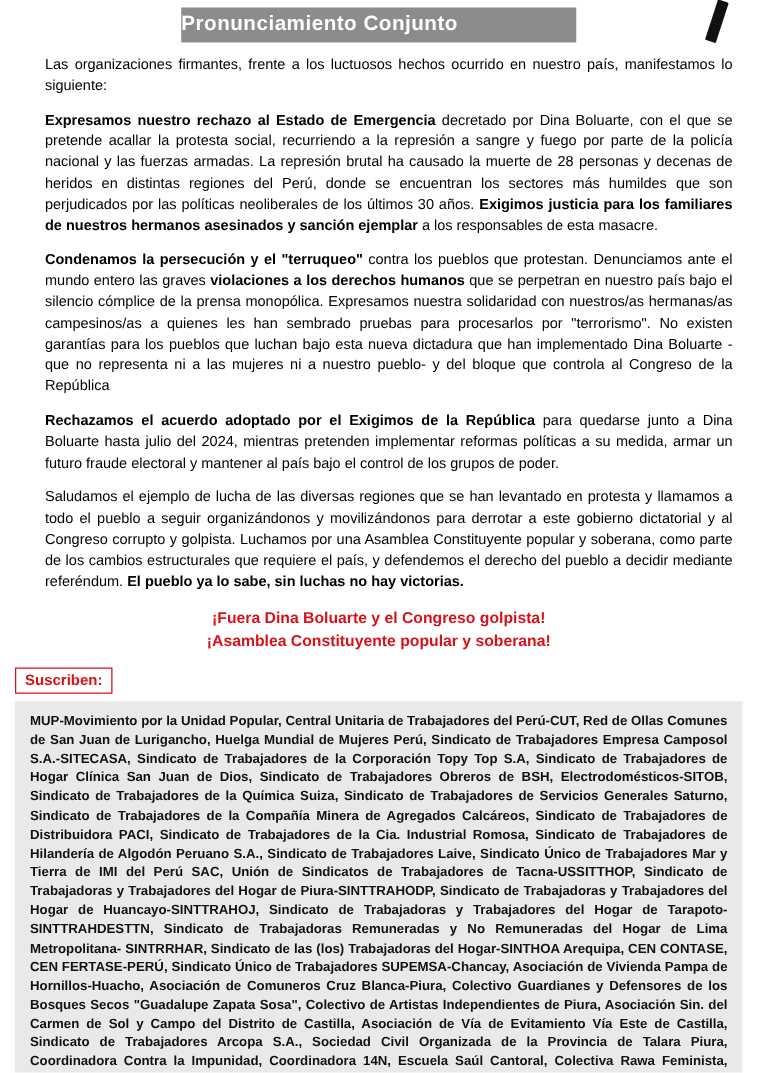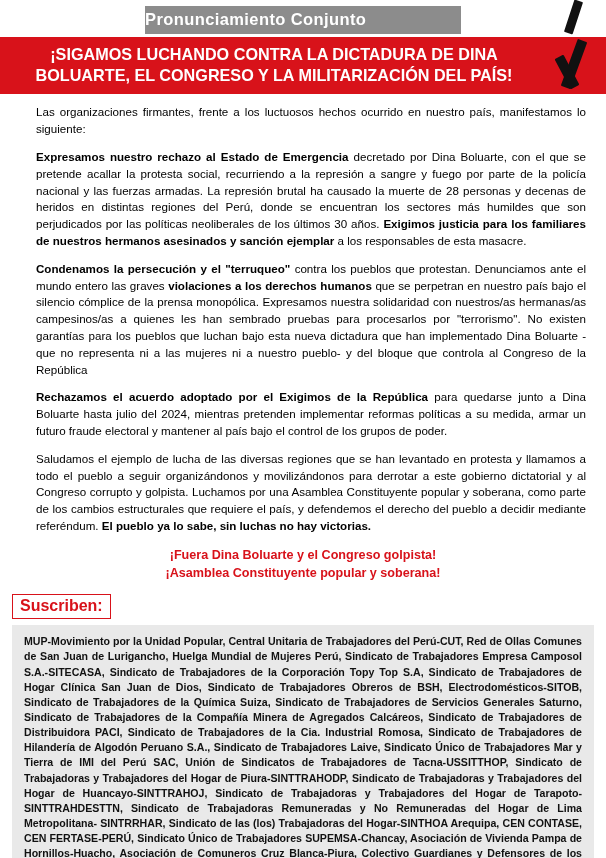--- a/index.html
+++ b/index.html
@@ -125,21 +125,21 @@
   
   .suscriben-row {
     margin-top: 12px;
     padding-left: 12px;
   }
   .suscriben-tag {
     display: inline-block;
     border: 1.4px solid #d8121a;
     color: #d8121a;
     font-weight: bold;
-    font-size: 16px;
+    font-size: 12px;
     padding: 2px 7px 3px 7px;
   }
 
   .signers {
     margin: 6px 12px 0 12px;
     background: #e9e9e9;
     padding: 9px 12px 10px 12px;
     font-size: 10.6px;
     line-height: 1.43;
     text-align: justify;
@@ -153,27 +153,20 @@
 
 <div class="page">
 
   <div class="header-wrap">
     <div class="kicker-bar">Pronunciamiento Conjunto</div>
     <div class="ribbon">
       <div class="band"></div>
     </div>
   </div>
 
-  <div class="red-band">
-    <div class="title">¡SIGAMOS LUCHANDO CONTRA LA DICTADURA DE DINA BOLUARTE, EL CONGRESO Y LA MILITARIZACIÓN DEL PAÍS!</div>
-    <div class="ribbon2">
-      <div class="band2"></div>
-      <div class="band3"></div>
-    </div>
-  </div>
 
   <div class="body">
 
     <p>
       <span>Las organizaciones firmantes, frente a los luctuosos hechos ocurrido en nuestro país, manifestamos lo siguiente:</span>
     </p>
 
     <p>
       <b>Expresamos nuestro rechazo al Estado de Emergencia</b><span> decretado por Dina Boluarte, con el que se pretende acallar la protesta social, recurriendo a la represión a sangre y fuego por parte de la policía nacional y las fuerzas armadas. La represión brutal ha causado la muerte de 28 personas y decenas de heridos en distintas regiones del Perú, donde se encuentran los sectores más humildes que son perjudicados por las políticas neoliberales de los últimos 30 años. </span><b>Exigimos justicia para los familiares de nuestros hermanos asesinados y sanción ejemplar</b><span> a los responsables de esta masacre.</span>
     </p>

